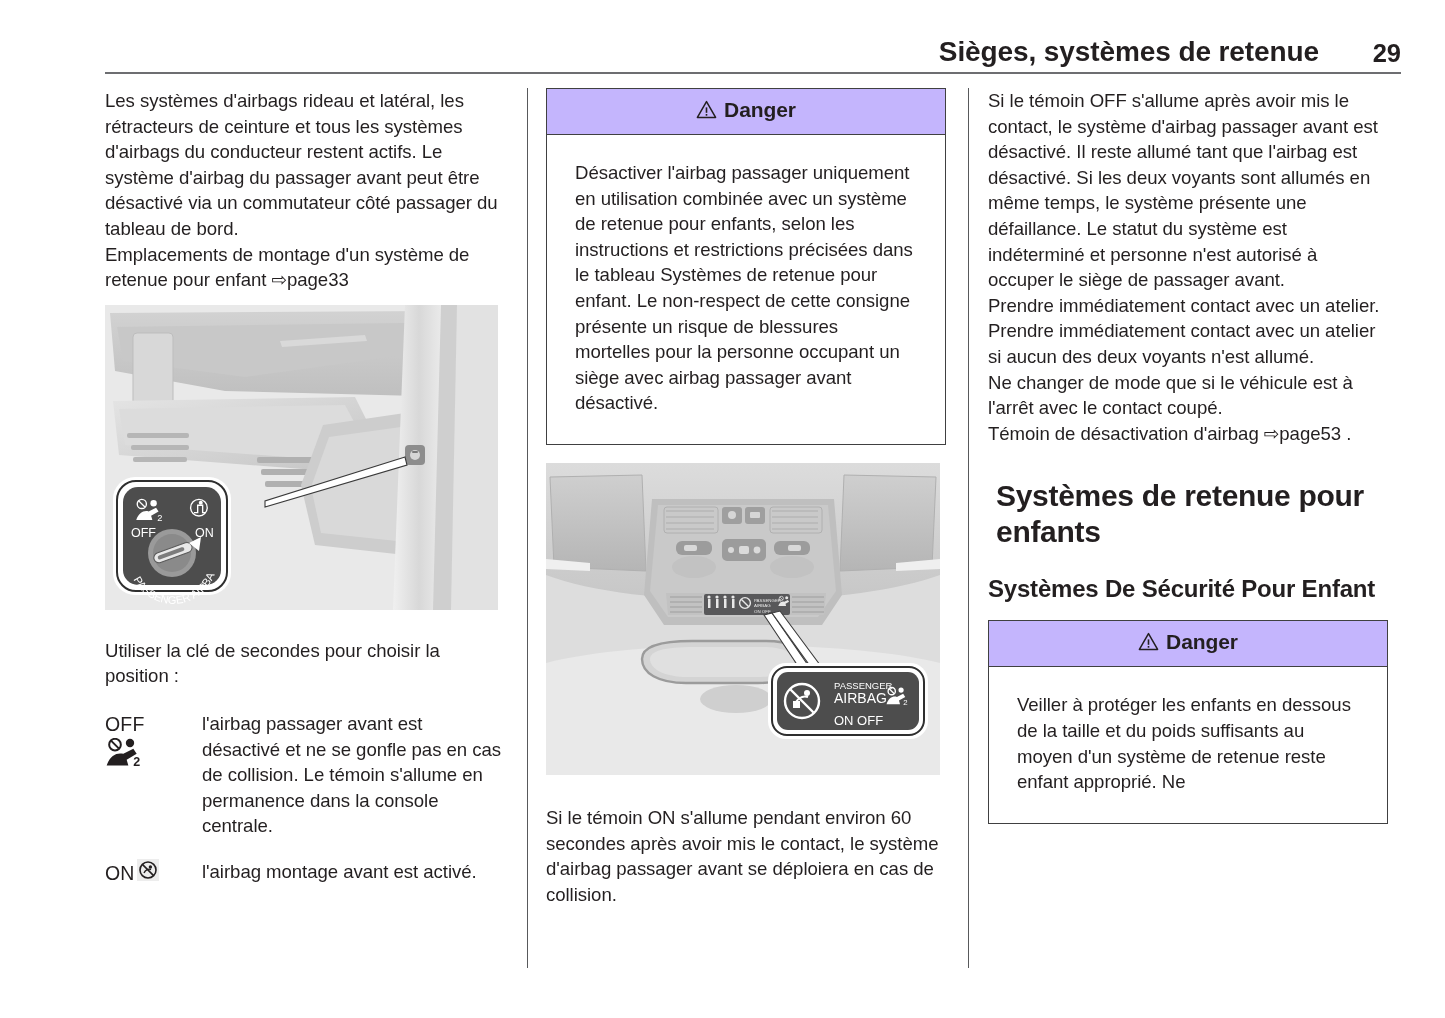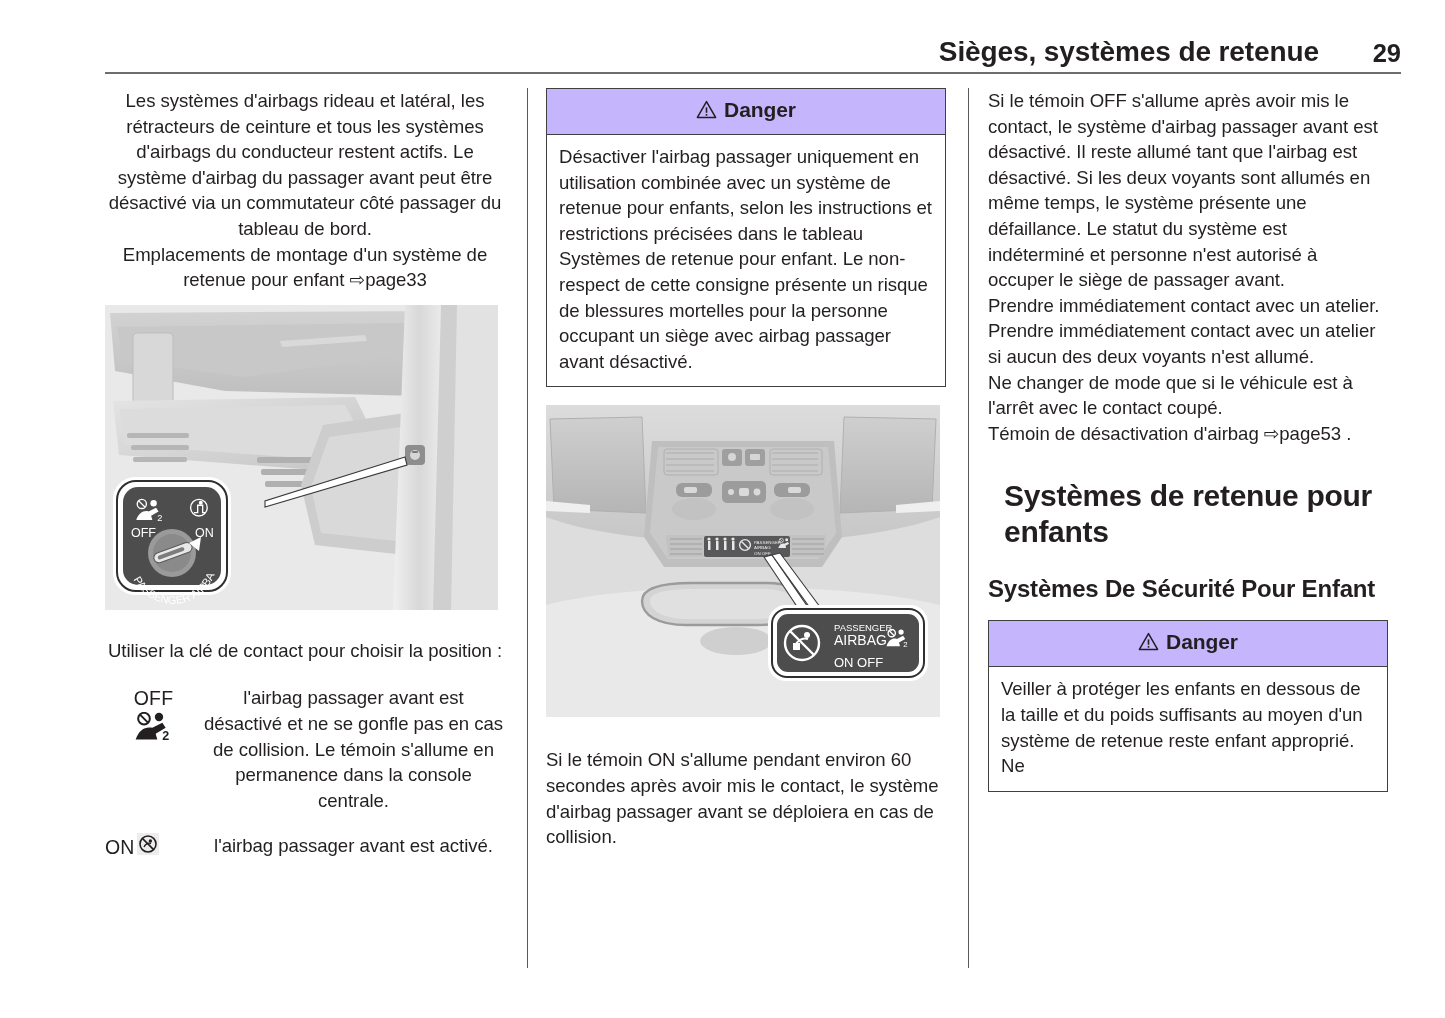--- a/index.html
+++ b/index.html
@@ -49,21 +49,21 @@
     left: 0;
     top: 88px;
     width: 1445px;
     height: 880px;
   }
   .col {
     position: absolute;
     top: 0;
     width: 400px;
   }
-  .col-1 { left: 105px; text-align: center; }
+  .col-1 { left: 105px; }
   .col-2 { left: 546px; }
   .col-3 { left: 988px; }
 
   .divider {
     position: absolute;
     top: 0;
     width: 0;
     height: 880px;
     border-left: 1.4px solid #58595b;
   }
@@ -74,21 +74,21 @@
   p.body {
     margin: 0;
     font-size: 18.6px;
     line-height: 25.6px;
     letter-spacing: -0.05px;
   }
   .gap-para { margin-top: 0; }
 
   
   h1.h-main {
-    margin: 16px;
+    margin: 8px;
     font-size: 30px;
     line-height: 36px;
     font-weight: bold;
     letter-spacing: -0.3px;
   }
   h2.h-sub {
     margin: 0;
     font-size: 24px;
     line-height: 30px;
     font-weight: bold;
@@ -114,21 +114,21 @@
     display: inline-block;
     vertical-align: -2px;
     margin-right: 7px;
   }
   .danger-body {
     padding: 9px 12px 12px 12px;
     font-size: 18.6px;
     line-height: 25.6px;
     letter-spacing: -0.05px;
   }
-  .danger-body p { margin: 0; }
+  .danger-body p { margin: 16px; }
 
   
   .deflist { margin-top: 22px; }
   .defrow {
     display: flex;
     align-items: flex-start;
     margin-bottom: 20px;
   }
   .defterm {
     width: 97px;
@@ -264,21 +264,21 @@
           <path id="arcTxt" d="M26 268 A44 44 0 0 0 110 268" fill="none"></path>
         </defs>
         <text font-size="11" font-family="Liberation Sans, sans-serif" fill="#ffffff">
           <textPath href="#arcTxt" startOffset="6%">PASSENGER AIRBAG</textPath>
         </text>
       </svg>
     </div>
 
     <div class="fig-caption-gap"></div>
 
-    <p class="body">Utiliser la clé de contact pour choisir la position :</p>
+    <p class="body">Utiliser la clé de secondes pour choisir la position :</p>
 
     <div class="deflist">
 
       <div class="defrow">
         <div class="defterm">
           <span class="term-label">OFF</span>
           <span class="term-icon">
             <svg width="40" height="30" viewBox="0 0 46 36">
               <circle cx="11" cy="8" r="7" fill="none" stroke="#231f20" stroke-width="2.4"></circle>
               <line x1="6.2" y1="3.2" x2="15.8" y2="12.8" stroke="#231f20" stroke-width="2.4"></line>
@@ -297,21 +297,21 @@
           <span class="term-icon" style="margin:0 0 0 2px;">
             <svg width="22" height="22" viewBox="0 0 22 22">
               <rect x="0" y="0" width="22" height="22" fill="#ededed"></rect>
               <circle cx="11" cy="11" r="8" fill="none" stroke="#231f20" stroke-width="1.6"></circle>
               <line x1="5.4" y1="5.4" x2="16.6" y2="16.6" stroke="#231f20" stroke-width="1.6"></line>
               <path d="M7 14 C8.4 10.6 11.6 9.4 14 10.6" fill="none" stroke="#231f20" stroke-width="1.4"></path>
               <circle cx="13.4" cy="8" r="1.7" fill="#231f20"></circle>
             </svg>
           </span>
         </div>
-        <div class="defdesc">l'airbag passager avant est activé.</div>
+        <div class="defdesc">l'airbag montage avant est activé.</div>
       </div>
 
     </div>
   </div>
 
   <div class="col col-2">
 
     <div class="danger-box">
       <div class="danger-head">
         <span class="warn-tri">

